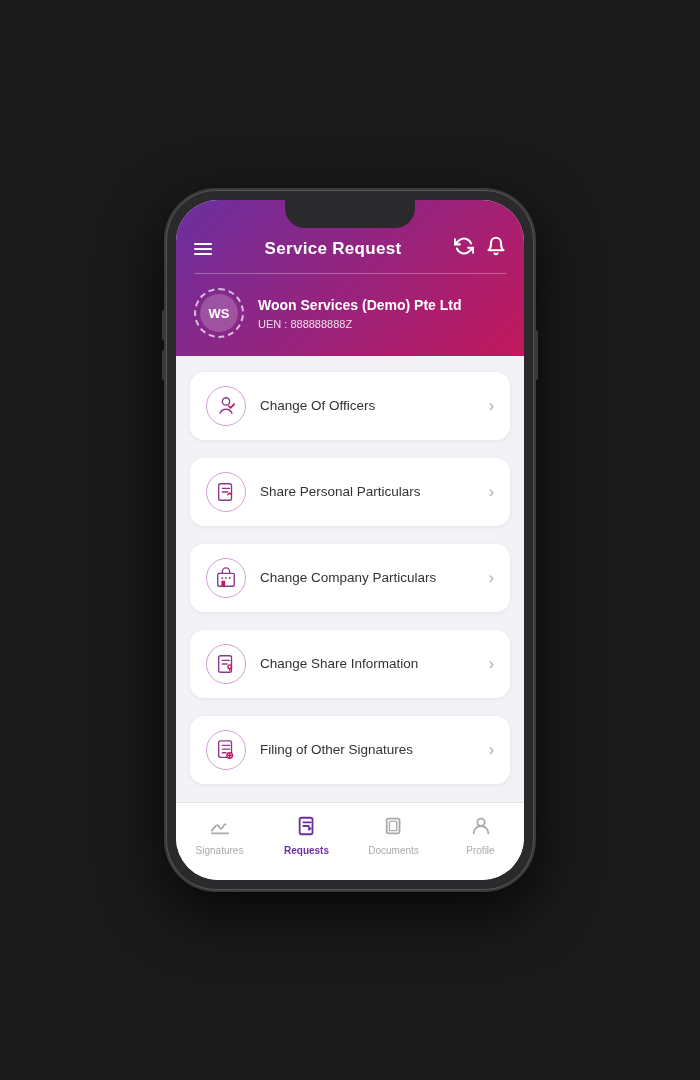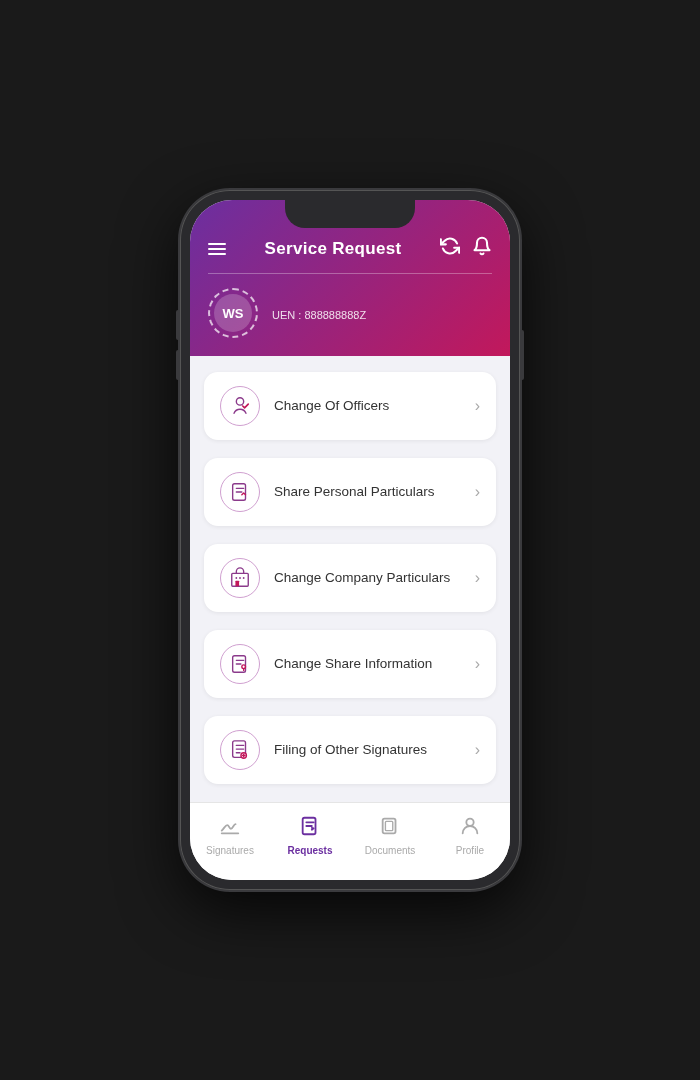--- a/index.html
+++ b/index.html
@@ -6,21 +6,21 @@
     body {
       background: #1a1a1a;
       display: flex;
       justify-content: center;
       align-items: center;
       min-height: 100vh;
       font-family: -apple-system, BlinkMacSystemFont, 'Segoe UI', sans-serif;
     }
 
     .phone-outer {
-      width: 340px;
+      width: 368px;
       height: 700px;
       background: #2a2a2d;
       border-radius: 50px;
       padding: 10px;
       box-shadow: 0 0 0 2px #3a3a3d, 0 20px 60px rgba(0,0,0,0.8), inset 0 0 0 1px #555;
       position: relative;
     }
 
     .phone-inner {
       width: 100%;
@@ -301,20 +301,21 @@
             </svg>
           </span>
         </div>
       </div>
       <div class="header-divider"></div>
       <div class="company-section">
         <div class="company-avatar">
           <div class="company-avatar-inner">WS</div>
         </div>
         <div class="company-info">
+          <div class="company-name">Woon Services (Demo) Pte Ltd</div>
           <div class="company-uen">UEN : 888888888Z</div>
         </div>
       </div>
     </div>
 
     <div class="main-content">
 
       <div class="menu-item">
         <div class="menu-item-icon">
           <svg viewBox="0 0 24 24" fill="none" stroke="#8b3a8b" stroke-width="1.5" stroke-linecap="round" stroke-linejoin="round">

